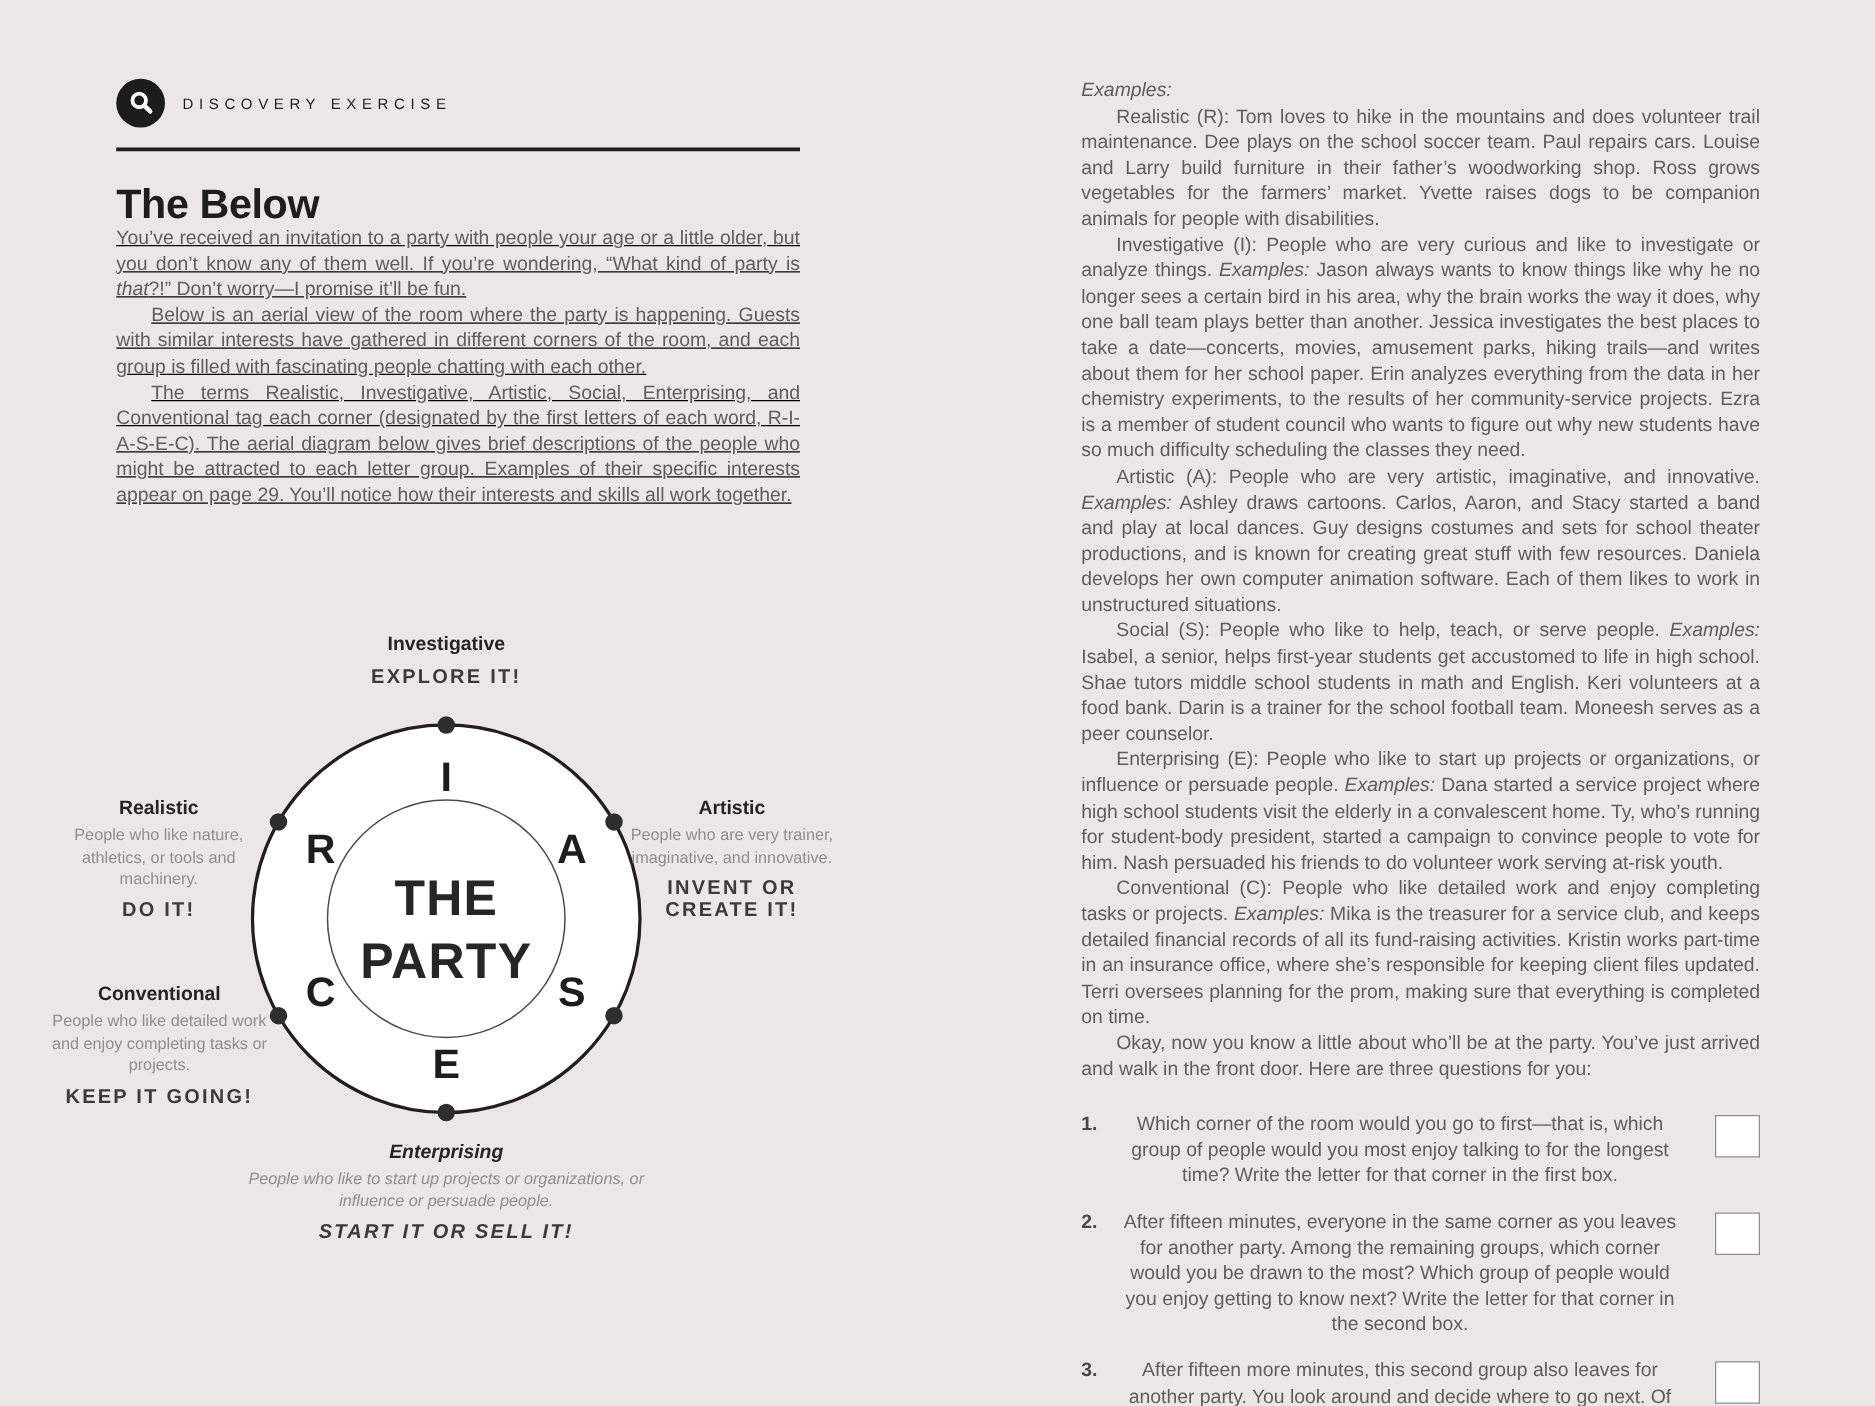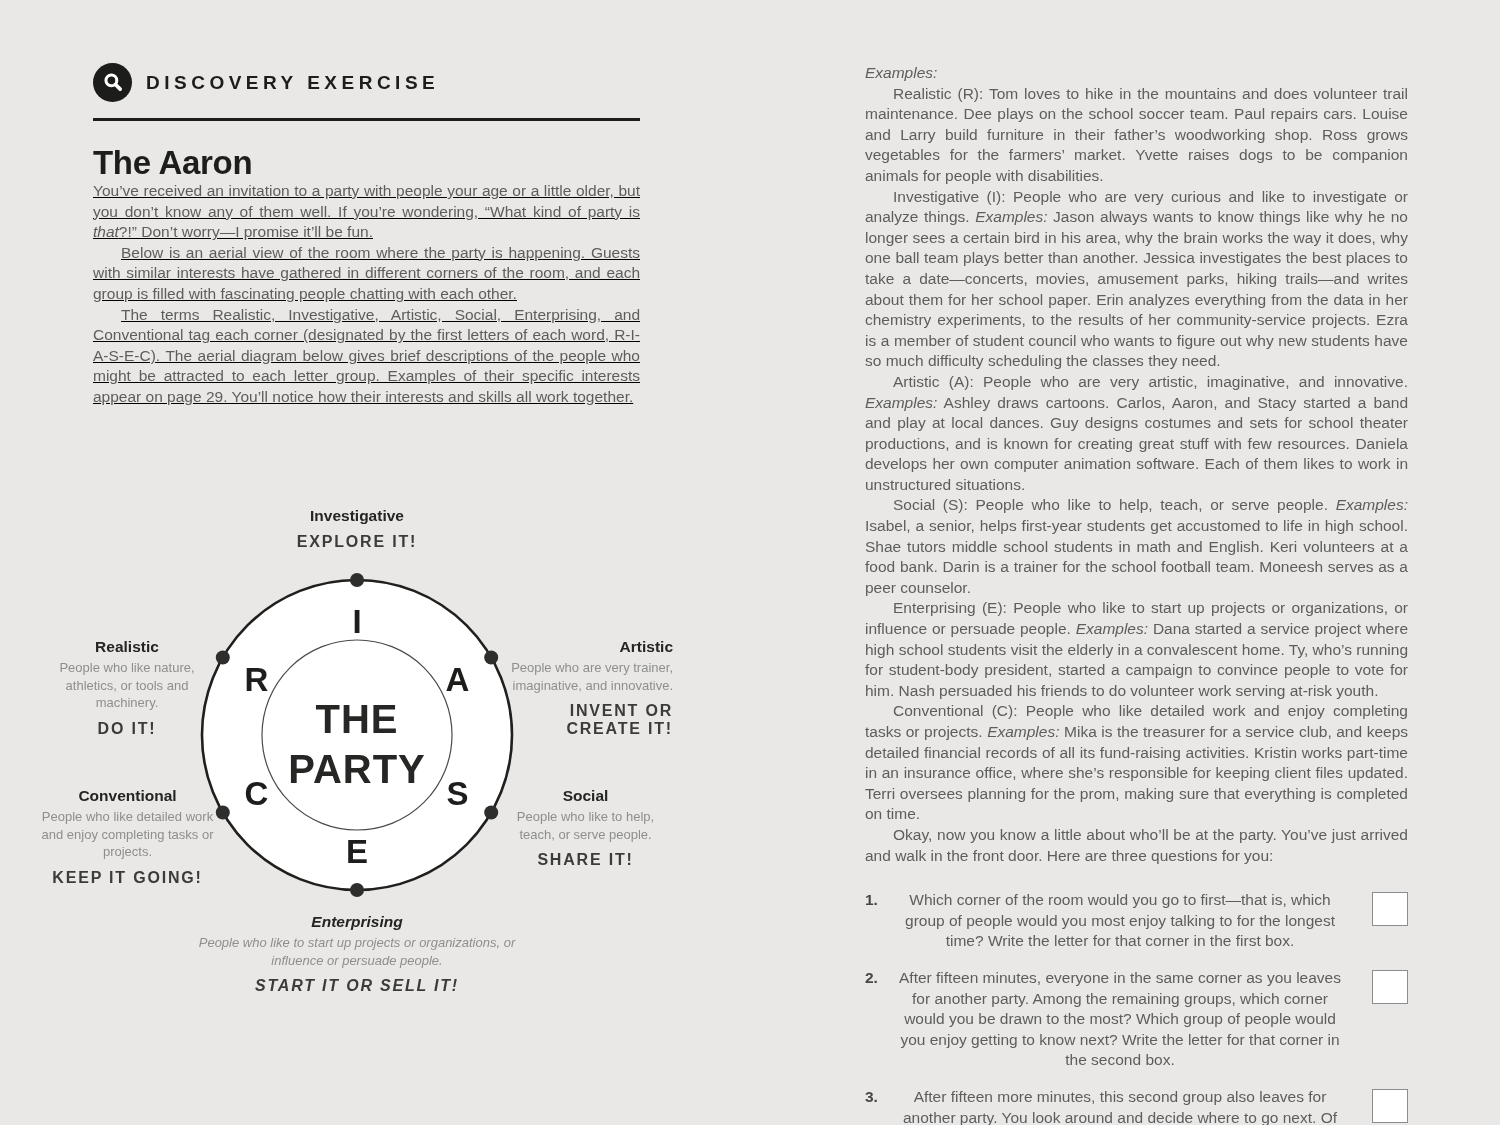--- a/index.html
+++ b/index.html
@@ -13,40 +13,40 @@
     background:var(--page-bg);
     font-family:"Liberation Sans", sans-serif;
     -webkit-font-smoothing:antialiased;
   }
   
   .page-left{position:absolute;left:93px;top:62px;width:547px;}
   .dx-header{display:flex;align-items:center;gap:14px;height:40px;}
   .dx-icon{width:39px;height:39px;border-radius:50%;background:#1c1c1a;
     display:flex;align-items:center;justify-content:center;flex:0 0 auto;}
   .dx-icon svg{width:26px;height:26px;}
-  .dx-eyebrow{font-size:19px;font-weight:bold;letter-spacing:4.5px;color:var(--ink);padding-top:2px;}
+  .dx-eyebrow{font-size:12px;font-weight:normal;letter-spacing:4.5px;color:var(--ink);padding-top:2px;}
   .dx-rule{height:3px;background:var(--ink);margin-top:16px;}
   .title{margin:24px 0 0 0;font-size:33px;line-height:36px;font-weight:bold;color:var(--ink);letter-spacing:-0.3px;}
   .intro{text-decoration:underline;}
   .para{margin:0;text-align:justify;font-size:15.5px;line-height:20.6px;color:var(--body);}
   .para.ind{text-indent:28px;}
   .para em{font-style:italic;}
 
   
   .diagram{position:absolute;left:40px;top:503px;width:660px;height:525px;}
   .circle-svg{position:absolute;left:150px;top:65px;width:334px;height:334px;}
   .ltr{font-family:"Liberation Sans",sans-serif;font-size:33px;font-weight:bold;fill:var(--ink);}
   .center-word{font-family:"Liberation Sans",sans-serif;font-size:40px;font-weight:bold;letter-spacing:1px;fill:#262624;}
   .glabel{position:absolute;text-align:center;}
   .gname{font-size:15.5px;font-weight:bold;color:#242422;margin-bottom:3px;}
   .gdesc{font-size:13px;line-height:17.5px;color:var(--muted);}
   .gslogan{margin-top:8px;font-size:16px;font-weight:bold;letter-spacing:1.8px;color:var(--slogan);}
   .glabel.inv{left:187px;top:4px;width:260px;}
   .glabel.rea{left:-3px;top:135px;width:180px;}
-  .glabel.art{left:458px;top:135px;width:175px;text-align:right;}
+  .glabel.art{left:458px;top:135px;width:175px;}
   .glabel.con{left:-10px;top:284px;width:195px;}
   .glabel.soc{left:458px;top:284px;width:175px;}
   .glabel.ent{left:157px;top:410px;width:320px;font-style:italic;}
 
   
   .page-right{position:absolute;left:865px;top:63px;width:543px;}
   .questions{margin-top:24px;}
   .question{display:flex;align-items:flex-start;margin-bottom:16px;}
   .qnum{flex:0 0 26px;font-size:15.5px;line-height:20.6px;font-weight:bold;color:#474745;}
   .qtext{flex:0 0 458px;margin:0;font-size:15.5px;line-height:20.6px;color:var(--body);text-align:center;}
@@ -62,21 +62,21 @@
     <header class="dx-header">
       <span class="dx-icon">
         <svg viewBox="0 0 24 24" aria-hidden="true">
           <circle cx="10.5" cy="10.5" r="5" fill="none" stroke="#ffffff" stroke-width="2.8"></circle>
           <line x1="14.3" y1="14.3" x2="18.6" y2="18.6" stroke="#ffffff" stroke-width="3.4" stroke-linecap="round"></line>
         </svg>
       </span>
       <span class="dx-eyebrow">DISCOVERY EXERCISE</span>
     </header>
     <div class="dx-rule"></div>
-    <h1 class="title">The Aaron</h1>
+    <h1 class="title">The Below</h1>
     <div class="intro">
       <p class="para">You’ve received an invitation to a party with people your age or a little older, but you don’t know any of them well. If you’re wondering, “What kind of party is <em>that</em>?!” Don’t worry—I promise it’ll be fun.</p>
       <p class="para ind">Below is an aerial view of the room where the party is happening. Guests with similar interests have gathered in different corners of the room, and each group is filled with fascinating people chatting with each other.</p>
       <p class="para ind">The terms Realistic, Investigative, Artistic, Social, Enterprising, and Conventional tag each corner (designated by the first letters of each word, R-I-A-S-E-C). The aerial diagram below gives brief descriptions of the people who might be attracted to each letter group. Examples of their specific interests appear on page 29. You’ll notice how their interests and skills all work together.</p>
     </div>
   </section>
 
   <div class="diagram">
 
     <svg class="circle-svg" viewBox="0 0 334 334">
@@ -113,25 +113,20 @@
     <div class="glabel art">
       <div class="gname">Artistic</div>
       <div class="gdesc">People who are very trainer, imaginative, and innovative.</div>
       <div class="gslogan">INVENT OR CREATE IT!</div>
     </div>
     <div class="glabel con">
       <div class="gname">Conventional</div>
       <div class="gdesc">People who like detailed work and enjoy completing tasks or projects.</div>
       <div class="gslogan">KEEP IT GOING!</div>
     </div>
-    <div class="glabel soc">
-      <div class="gname">Social</div>
-      <div class="gdesc">People who like to help, teach, or serve people.</div>
-      <div class="gslogan">SHARE IT!</div>
-    </div>
     <div class="glabel ent">
       <div class="gname">Enterprising</div>
       <div class="gdesc">People who like to start up projects or organizations, or influence or persuade people.</div>
       <div class="gslogan">START IT OR SELL IT!</div>
     </div>
   </div>
 
   <section class="page-right">
     <p class="para"><em>Examples:</em></p>
     <p class="para ind">Realistic (R): Tom loves to hike in the mountains and does volunteer trail maintenance. Dee plays on the school soccer team. Paul repairs cars. Louise and Larry build furniture in their father’s woodworking shop. Ross grows vegetables for the farmers’ market. Yvette raises dogs to be companion animals for people with disabilities.</p>

